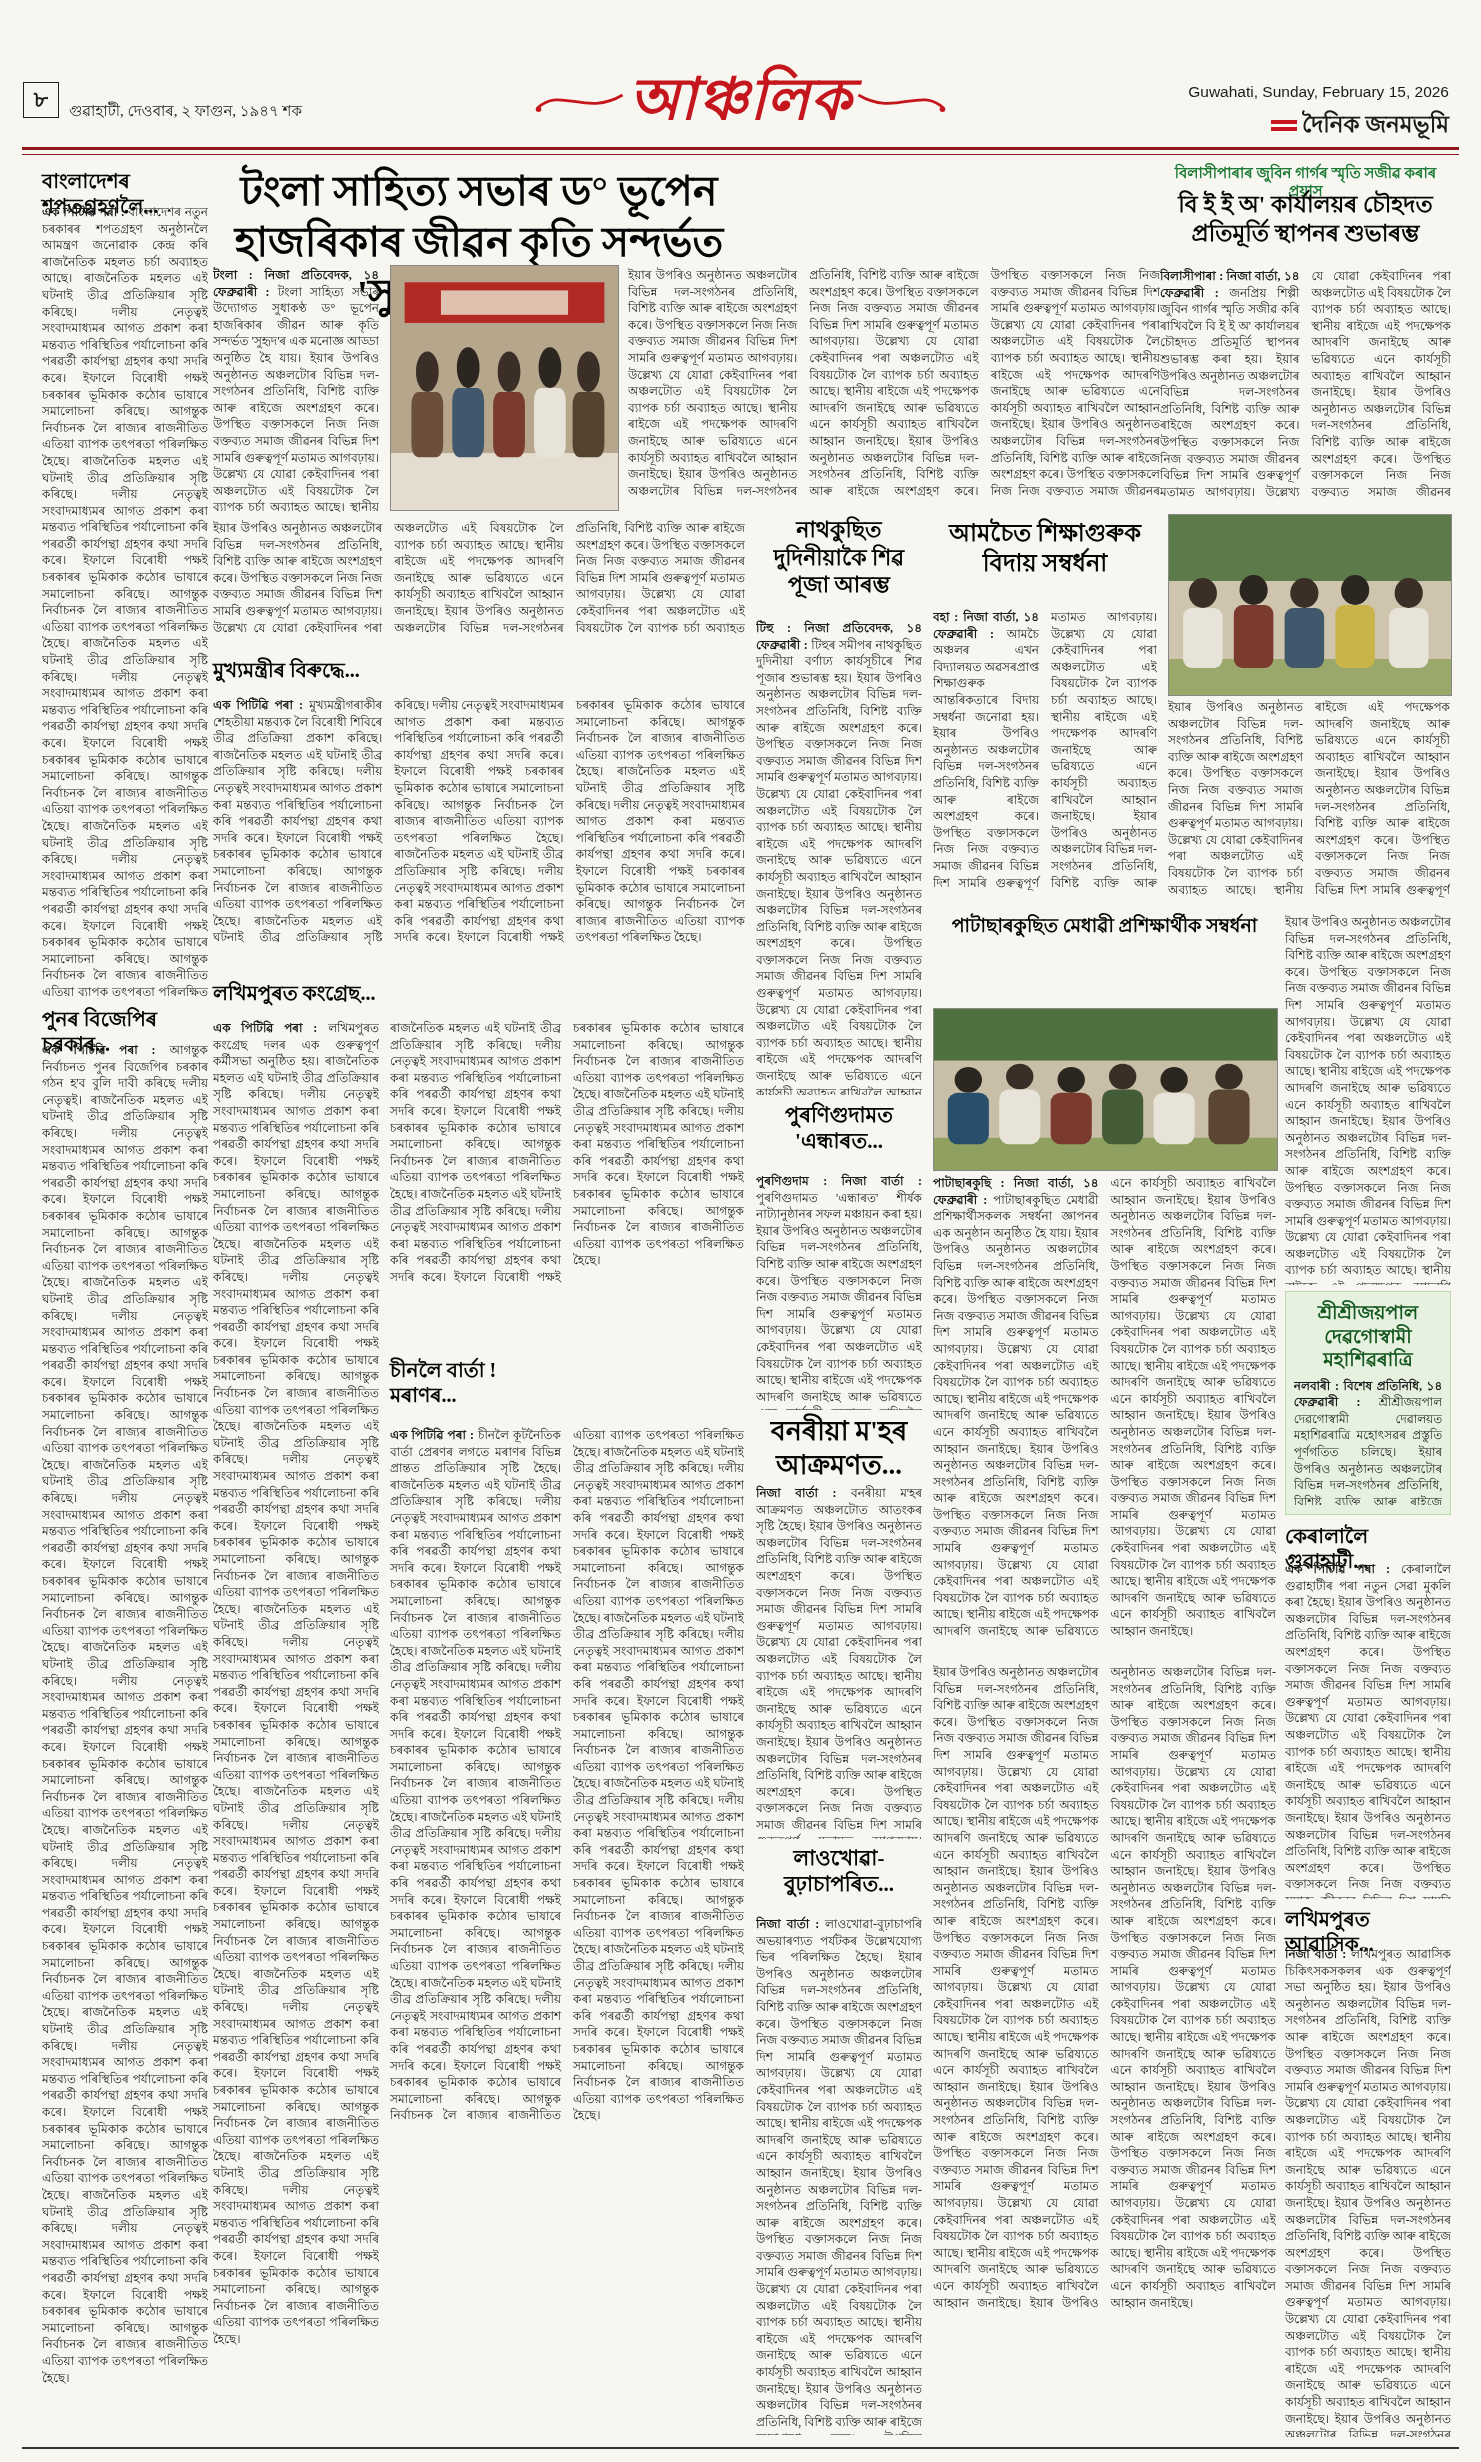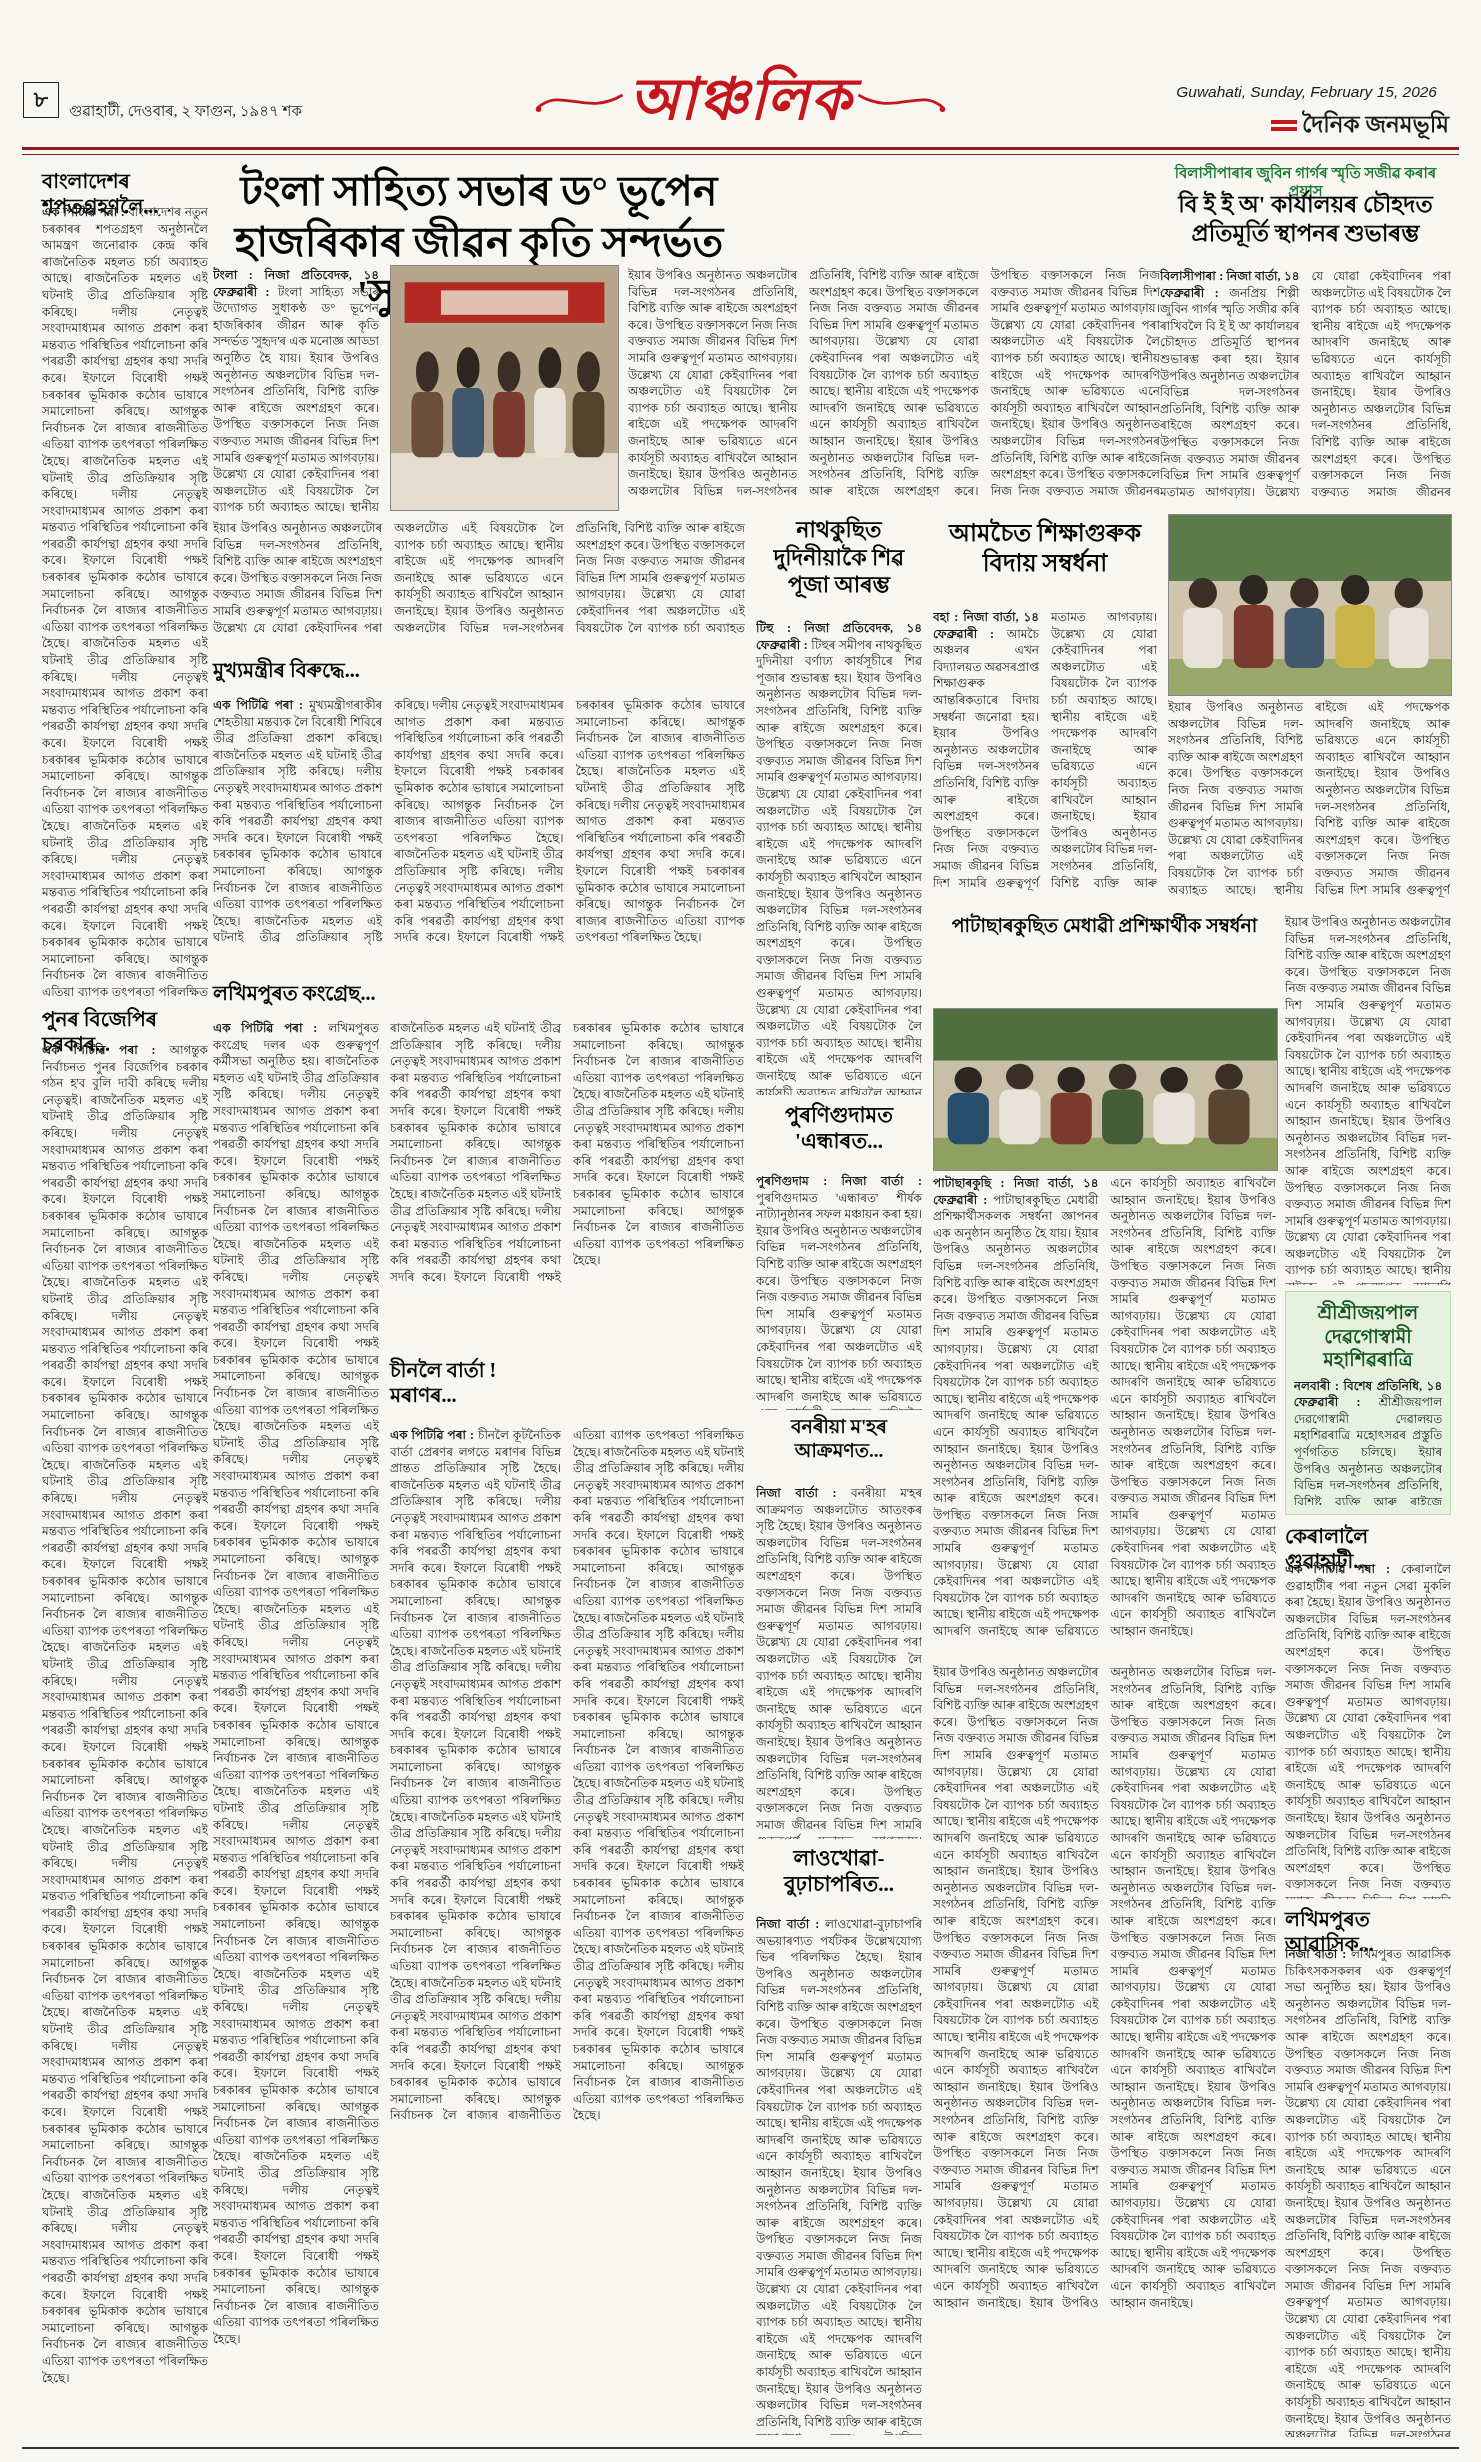--- a/index.html
+++ b/index.html
@@ -8,21 +8,21 @@
     background:#f8f6f0;
     font-family:"Liberation Serif","DejaVu Serif",serif;
     color:#1b1b1b;
   }
   
   .pagenum{position:absolute;left:23px;top:82px;width:34px;height:34px;border:1.7px solid #222;
     display:flex;align-items:center;justify-content:center;font-size:22px;font-weight:bold;}
   .date-as{position:absolute;left:69px;top:99px;font-size:15px;}
   .masthead-wrap{position:absolute;left:0;top:71px;width:1481px;display:flex;align-items:center;justify-content:center;gap:2px;}
   .masthead{font-size:58px;font-weight:bold;font-style:italic;color:#c4161c;line-height:1;letter-spacing:1.1px;}
-  .date-en{position:absolute;right:44px;top:83px;font-size:15.5px;font-family:"Liberation Sans",sans-serif;text-align:right;font-style:italic;}
+  .date-en{position:absolute;right:32px;top:83px;font-size:15.5px;font-family:"Liberation Sans",sans-serif;text-align:right;}
   .papername{position:absolute;right:32px;top:106px;font-size:23px;font-weight:bold;text-align:right;display:flex;align-items:center;gap:5px;}
   .redmarks{display:inline-block;width:25.5px;}
   .redmarks div{height:3.9px;background:#c4161c;margin:2.8px 0;}
   .rule1{position:absolute;left:22px;top:147px;width:1437px;height:3.3px;background:#8e1a1c;}
   .rule2{position:absolute;left:22px;top:154px;width:1437px;height:1.1px;background:#8e1a1c;}
   .botrule{position:absolute;left:22px;top:2447px;width:1437px;height:1.7px;background:#333;}
   
   .hd{position:absolute;margin:0;font-weight:bold;color:#050505;line-height:1.25;font-family:"Liberation Serif",serif;}
   .hd.ctr{text-align:center;}
   .kicker{position:absolute;margin:0;font-size:15px;font-weight:bold;color:#1b7a33;text-align:center;line-height:1.2;}
@@ -138,21 +138,21 @@
   <b class="dl">টিহু : নিজা প্ৰতিবেদক, ১৪ ফেব্ৰুৱাৰী :</b>
   <span>টিহুৰ সমীপৰ নাথকুছিত দুদিনীয়া বৰ্ণাঢ্য কাৰ্যসূচীৰে শিৱ পূজাৰ শুভাৰম্ভ হয়। ইয়াৰ উপৰিও অনুষ্ঠানত অঞ্চলটোৰ বিভিন্ন দল-সংগঠনৰ প্ৰতিনিধি, বিশিষ্ট ব্যক্তি আৰু ৰাইজে অংশগ্ৰহণ কৰে। উপস্থিত বক্তাসকলে নিজ নিজ বক্তব্যত সমাজ জীৱনৰ বিভিন্ন দিশ সামৰি গুৰুত্বপূৰ্ণ মতামত আগবঢ়ায়। উল্লেখ্য যে যোৱা কেইবাদিনৰ পৰা অঞ্চলটোত এই বিষয়টোক লৈ ব্যাপক চৰ্চা অব্যাহত আছে। স্থানীয় ৰাইজে এই পদক্ষেপক আদৰণি জনাইছে আৰু ভৱিষ্যতে এনে কাৰ্যসূচী অব্যাহত ৰাখিবলৈ আহ্বান জনাইছে। ইয়াৰ উপৰিও অনুষ্ঠানত অঞ্চলটোৰ বিভিন্ন দল-সংগঠনৰ প্ৰতিনিধি, বিশিষ্ট ব্যক্তি আৰু ৰাইজে অংশগ্ৰহণ কৰে। উপস্থিত বক্তাসকলে নিজ নিজ বক্তব্যত সমাজ জীৱনৰ বিভিন্ন দিশ সামৰি গুৰুত্বপূৰ্ণ মতামত আগবঢ়ায়। উল্লেখ্য যে যোৱা কেইবাদিনৰ পৰা অঞ্চলটোত এই বিষয়টোক লৈ ব্যাপক চৰ্চা অব্যাহত আছে। স্থানীয় ৰাইজে এই পদক্ষেপক আদৰণি জনাইছে আৰু ভৱিষ্যতে এনে কাৰ্যসূচী অব্যাহত ৰাখিবলৈ আহ্বান জনাইছে। ইয়াৰ উপৰিও অনুষ্ঠানত অঞ্চলটোৰ বিভিন্ন দল-সংগঠনৰ প্ৰতিনিধি, বিশিষ্ট ব্যক্তি আৰু ৰাইজে অংশগ্ৰহণ কৰে। উপস্থিত বক্তাসকলে নিজ নিজ বক্তব্যত সমাজ জীৱনৰ বিভিন্ন দিশ সামৰি গুৰুত্বপূৰ্ণ মতামত আগবঢ়ায়। উল্লেখ্য যে যোৱা কেইবাদিনৰ পৰা অঞ্চলটোত এই বিষয়টোক লৈ ব্যাপক চৰ্চা অব্যাহত আছে। স্থানীয় ৰাইজে এই পদক্ষেপক আদৰণি জনাইছে আৰু ভৱিষ্যতে এনে কাৰ্যসূচী অব্যাহত ৰাখিবলৈ আহ্বান জনাইছে। </span>
 </div>
 
 <h2 class="hd ctr" style="left:756px;top:1102px;width:166px;font-size:21px">পুৰণিগুদামত 'এন্ধাৰত...</h2>
 <div class="body" style="left:756px;top:1173px;width:166px;height:237px">
   <b class="dl">পুৰণিগুদাম : নিজা বাৰ্তা :</b>
   <span>পুৰণিগুদামত 'এন্ধাৰত' শীৰ্ষক নাট্যানুষ্ঠানৰ সফল মঞ্চায়ন কৰা হয়। ইয়াৰ উপৰিও অনুষ্ঠানত অঞ্চলটোৰ বিভিন্ন দল-সংগঠনৰ প্ৰতিনিধি, বিশিষ্ট ব্যক্তি আৰু ৰাইজে অংশগ্ৰহণ কৰে। উপস্থিত বক্তাসকলে নিজ নিজ বক্তব্যত সমাজ জীৱনৰ বিভিন্ন দিশ সামৰি গুৰুত্বপূৰ্ণ মতামত আগবঢ়ায়। উল্লেখ্য যে যোৱা কেইবাদিনৰ পৰা অঞ্চলটোত এই বিষয়টোক লৈ ব্যাপক চৰ্চা অব্যাহত আছে। স্থানীয় ৰাইজে এই পদক্ষেপক আদৰণি জনাইছে আৰু ভৱিষ্যতে এনে কাৰ্যসূচী অব্যাহত ৰাখিবলৈ আহ্বান জনাইছে। ইয়াৰ উপৰিও অনুষ্ঠানত অঞ্চলটোৰ বিভিন্ন দল-সংগঠনৰ প্ৰতিনিধি, বিশিষ্ট ব্যক্তি আৰু ৰাইজে অংশগ্ৰহণ কৰে। উপস্থিত বক্তাসকলে নিজ নিজ বক্তব্যত সমাজ জীৱনৰ বিভিন্ন দিশ সামৰি গুৰুত্বপূৰ্ণ মতামত আগবঢ়ায়। উল্লেখ্য যে যোৱা কেইবাদিনৰ পৰা অঞ্চলটোত এই বিষয়টোক লৈ ব্যাপক চৰ্চা অব্যাহত আছে। স্থানীয় ৰাইজে এই পদক্ষেপক আদৰণি জনাইছে আৰু ভৱিষ্যতে এনে কাৰ্যসূচী অব্যাহত ৰাখিবলৈ আহ্বান জনাইছে। </span>
 </div>
 
-<h2 class="hd ctr" style="left:756px;top:1415px;width:166px;font-size:19px">বনৰীয়া ম'হৰ আক্ৰমণত...</h2>
+<h2 class="hd ctr" style="left:756px;top:1415px;width:166px;font-size:27px">বনৰীয়া ম'হৰ আক্ৰমণত...</h2>
 <div class="body" style="left:756px;top:1485px;width:166px;height:354px">
   <b class="dl">নিজা বাৰ্তা :</b>
   <span>বনৰীয়া ম'হৰ আক্ৰমণত অঞ্চলটোত আতংকৰ সৃষ্টি হৈছে। ইয়াৰ উপৰিও অনুষ্ঠানত অঞ্চলটোৰ বিভিন্ন দল-সংগঠনৰ প্ৰতিনিধি, বিশিষ্ট ব্যক্তি আৰু ৰাইজে অংশগ্ৰহণ কৰে। উপস্থিত বক্তাসকলে নিজ নিজ বক্তব্যত সমাজ জীৱনৰ বিভিন্ন দিশ সামৰি গুৰুত্বপূৰ্ণ মতামত আগবঢ়ায়। উল্লেখ্য যে যোৱা কেইবাদিনৰ পৰা অঞ্চলটোত এই বিষয়টোক লৈ ব্যাপক চৰ্চা অব্যাহত আছে। স্থানীয় ৰাইজে এই পদক্ষেপক আদৰণি জনাইছে আৰু ভৱিষ্যতে এনে কাৰ্যসূচী অব্যাহত ৰাখিবলৈ আহ্বান জনাইছে। ইয়াৰ উপৰিও অনুষ্ঠানত অঞ্চলটোৰ বিভিন্ন দল-সংগঠনৰ প্ৰতিনিধি, বিশিষ্ট ব্যক্তি আৰু ৰাইজে অংশগ্ৰহণ কৰে। উপস্থিত বক্তাসকলে নিজ নিজ বক্তব্যত সমাজ জীৱনৰ বিভিন্ন দিশ সামৰি গুৰুত্বপূৰ্ণ মতামত আগবঢ়ায়। উল্লেখ্য যে যোৱা কেইবাদিনৰ পৰা অঞ্চলটোত এই বিষয়টোক লৈ ব্যাপক চৰ্চা অব্যাহত আছে। স্থানীয় ৰাইজে এই পদক্ষেপক আদৰণি জনাইছে আৰু ভৱিষ্যতে এনে কাৰ্যসূচী অব্যাহত ৰাখিবলৈ আহ্বান জনাইছে। </span>
 </div>
 
 <h2 class="hd ctr" style="left:756px;top:1845px;width:166px;font-size:21px">লাওখোৱা-বুঢ়াচাপৰিত...</h2>
 <div class="body" style="left:756px;top:1916px;width:166px;height:519px">
   <b class="dl">নিজা বাৰ্তা :</b>
   <span>লাওখোৱা-বুঢ়াচাপৰি অভয়াৰণ্যত পৰ্যটকৰ উল্লেখযোগ্য ভিৰ পৰিলক্ষিত হৈছে। ইয়াৰ উপৰিও অনুষ্ঠানত অঞ্চলটোৰ বিভিন্ন দল-সংগঠনৰ প্ৰতিনিধি, বিশিষ্ট ব্যক্তি আৰু ৰাইজে অংশগ্ৰহণ কৰে। উপস্থিত বক্তাসকলে নিজ নিজ বক্তব্যত সমাজ জীৱনৰ বিভিন্ন দিশ সামৰি গুৰুত্বপূৰ্ণ মতামত আগবঢ়ায়। উল্লেখ্য যে যোৱা কেইবাদিনৰ পৰা অঞ্চলটোত এই বিষয়টোক লৈ ব্যাপক চৰ্চা অব্যাহত আছে। স্থানীয় ৰাইজে এই পদক্ষেপক আদৰণি জনাইছে আৰু ভৱিষ্যতে এনে কাৰ্যসূচী অব্যাহত ৰাখিবলৈ আহ্বান জনাইছে। ইয়াৰ উপৰিও অনুষ্ঠানত অঞ্চলটোৰ বিভিন্ন দল-সংগঠনৰ প্ৰতিনিধি, বিশিষ্ট ব্যক্তি আৰু ৰাইজে অংশগ্ৰহণ কৰে। উপস্থিত বক্তাসকলে নিজ নিজ বক্তব্যত সমাজ জীৱনৰ বিভিন্ন দিশ সামৰি গুৰুত্বপূৰ্ণ মতামত আগবঢ়ায়। উল্লেখ্য যে যোৱা কেইবাদিনৰ পৰা অঞ্চলটোত এই বিষয়টোক লৈ ব্যাপক চৰ্চা অব্যাহত আছে। স্থানীয় ৰাইজে এই পদক্ষেপক আদৰণি জনাইছে আৰু ভৱিষ্যতে এনে কাৰ্যসূচী অব্যাহত ৰাখিবলৈ আহ্বান জনাইছে। ইয়াৰ উপৰিও অনুষ্ঠানত অঞ্চলটোৰ বিভিন্ন দল-সংগঠনৰ প্ৰতিনিধি, বিশিষ্ট ব্যক্তি আৰু ৰাইজে অংশগ্ৰহণ কৰে। উপস্থিত বক্তাসকলে নিজ নিজ বক্তব্যত সমাজ জীৱনৰ বিভিন্ন দিশ সামৰি গুৰুত্বপূৰ্ণ মতামত আগবঢ়ায়। উল্লেখ্য যে যোৱা কেইবাদিনৰ পৰা অঞ্চলটোত এই বিষয়টোক লৈ ব্যাপক চৰ্চা অব্যাহত আছে। স্থানীয় ৰাইজে এই পদক্ষেপক আদৰণি জনাইছে আৰু ভৱিষ্যতে এনে কাৰ্যসূচী অব্যাহত ৰাখিবলৈ আহ্বান জনাইছে। </span>
 </div>

